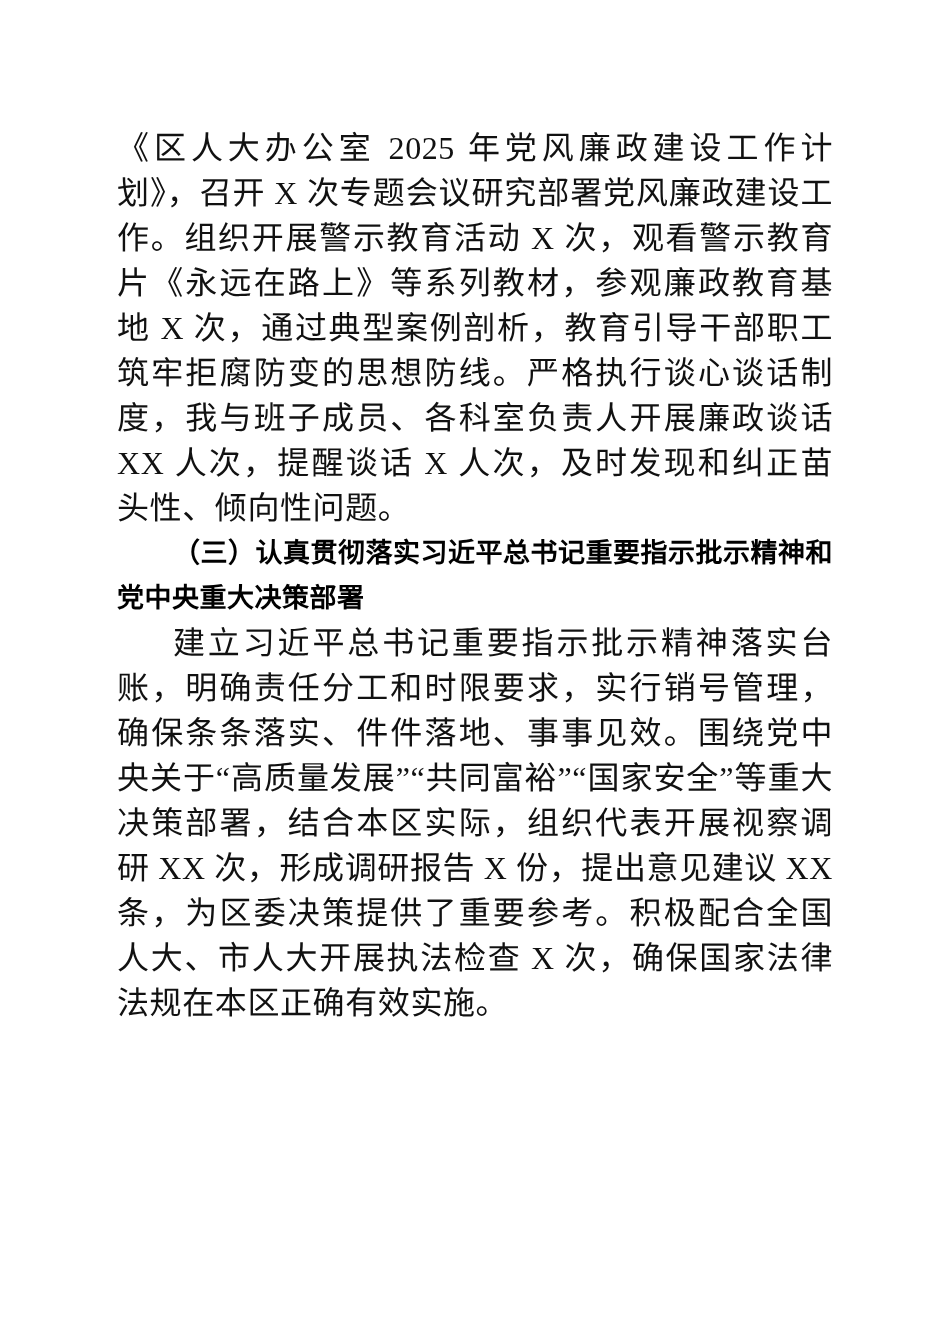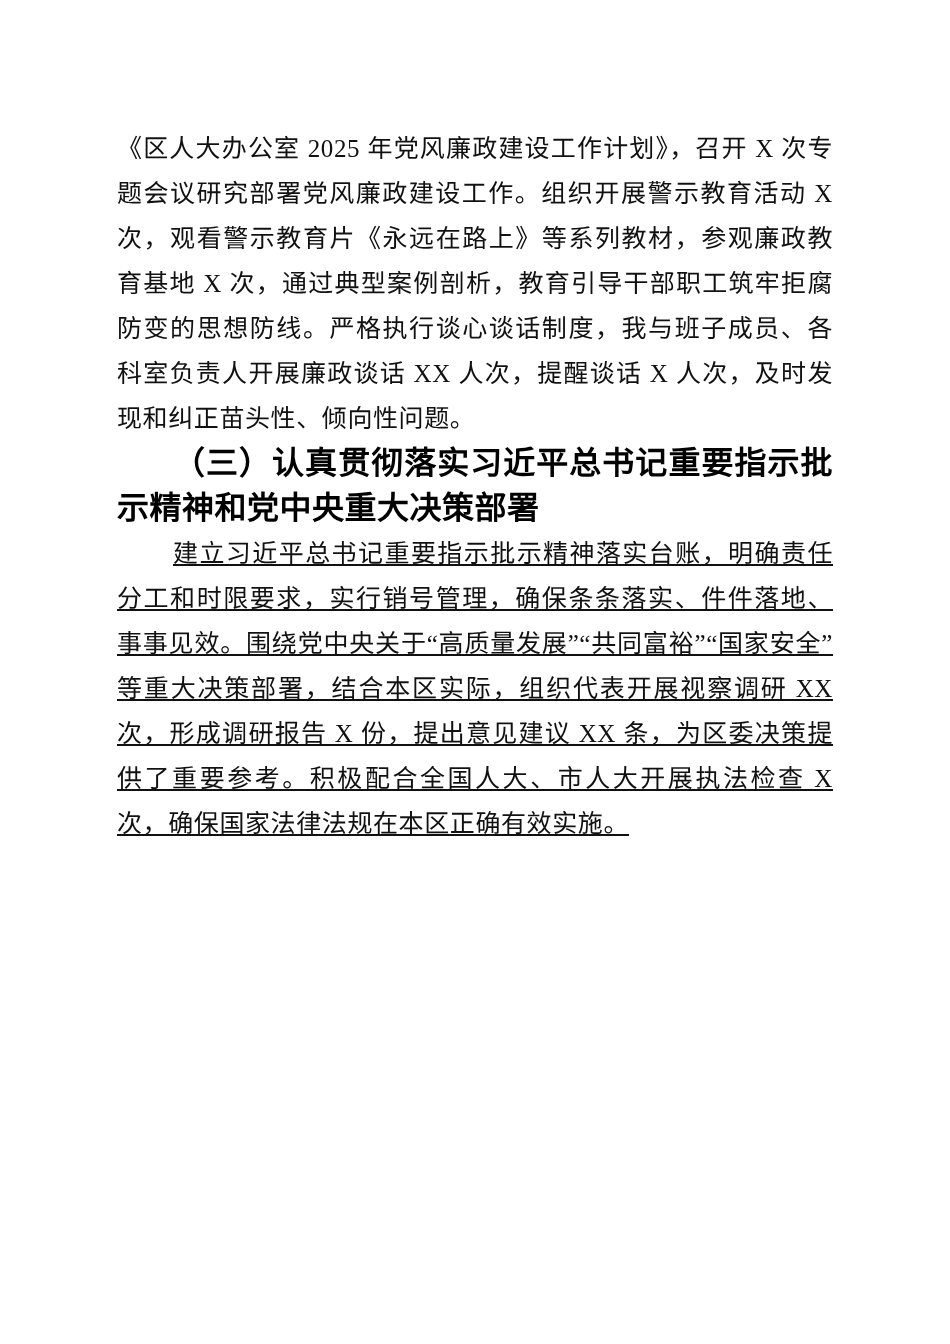--- a/index.html
+++ b/index.html
@@ -19,40 +19,39 @@
   }
   .doc-body {
     position: absolute;
     left: 117px;
     top: 126px;
     width: 716px;
   }
   
   .para {
     font-family: "Liberation Serif", "DejaVu Serif", serif;
-    font-size: 25px;
+    font-size: 32px;
     line-height: 45px;
     color: #111111;
     text-align: justify;
     text-justify: inter-character;
     text-indent: 0;
     margin: 0;
     letter-spacing: 0.6px;
     word-break: break-all;
     -webkit-font-smoothing: antialiased;
   }
   .para.indent {
     text-indent: 56px;
-    text-decoration: underline;
   }
   
   .subhead {
     font-family: "Liberation Sans", "DejaVu Sans", sans-serif;
     font-weight: bold;
-    font-size: 32px;
+    font-size: 27px;
     line-height: 45px;
     color: #000000;
     text-align: justify;
     text-justify: inter-character;
     text-indent: 56px;
     margin: 0;
     letter-spacing: 0.5px;
     word-break: break-all;
   }
 </style>

